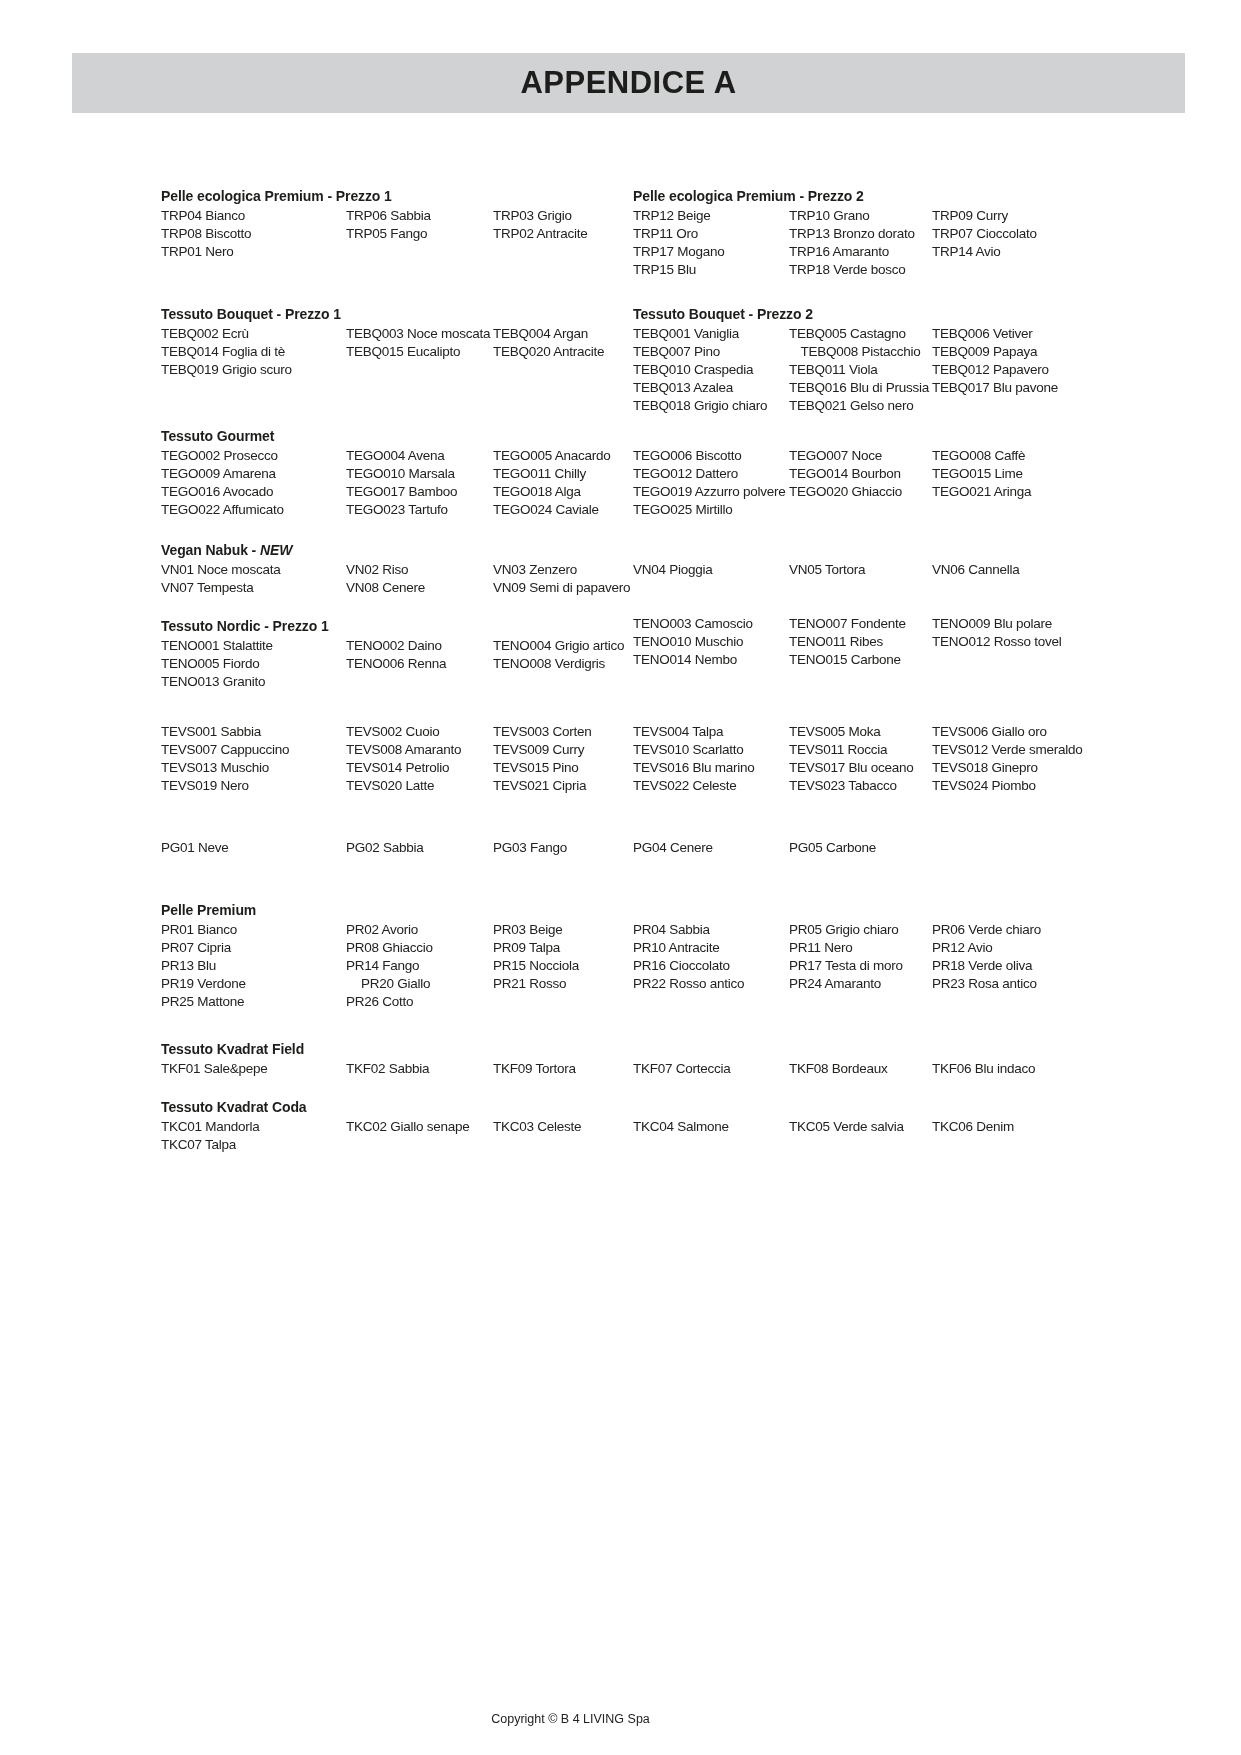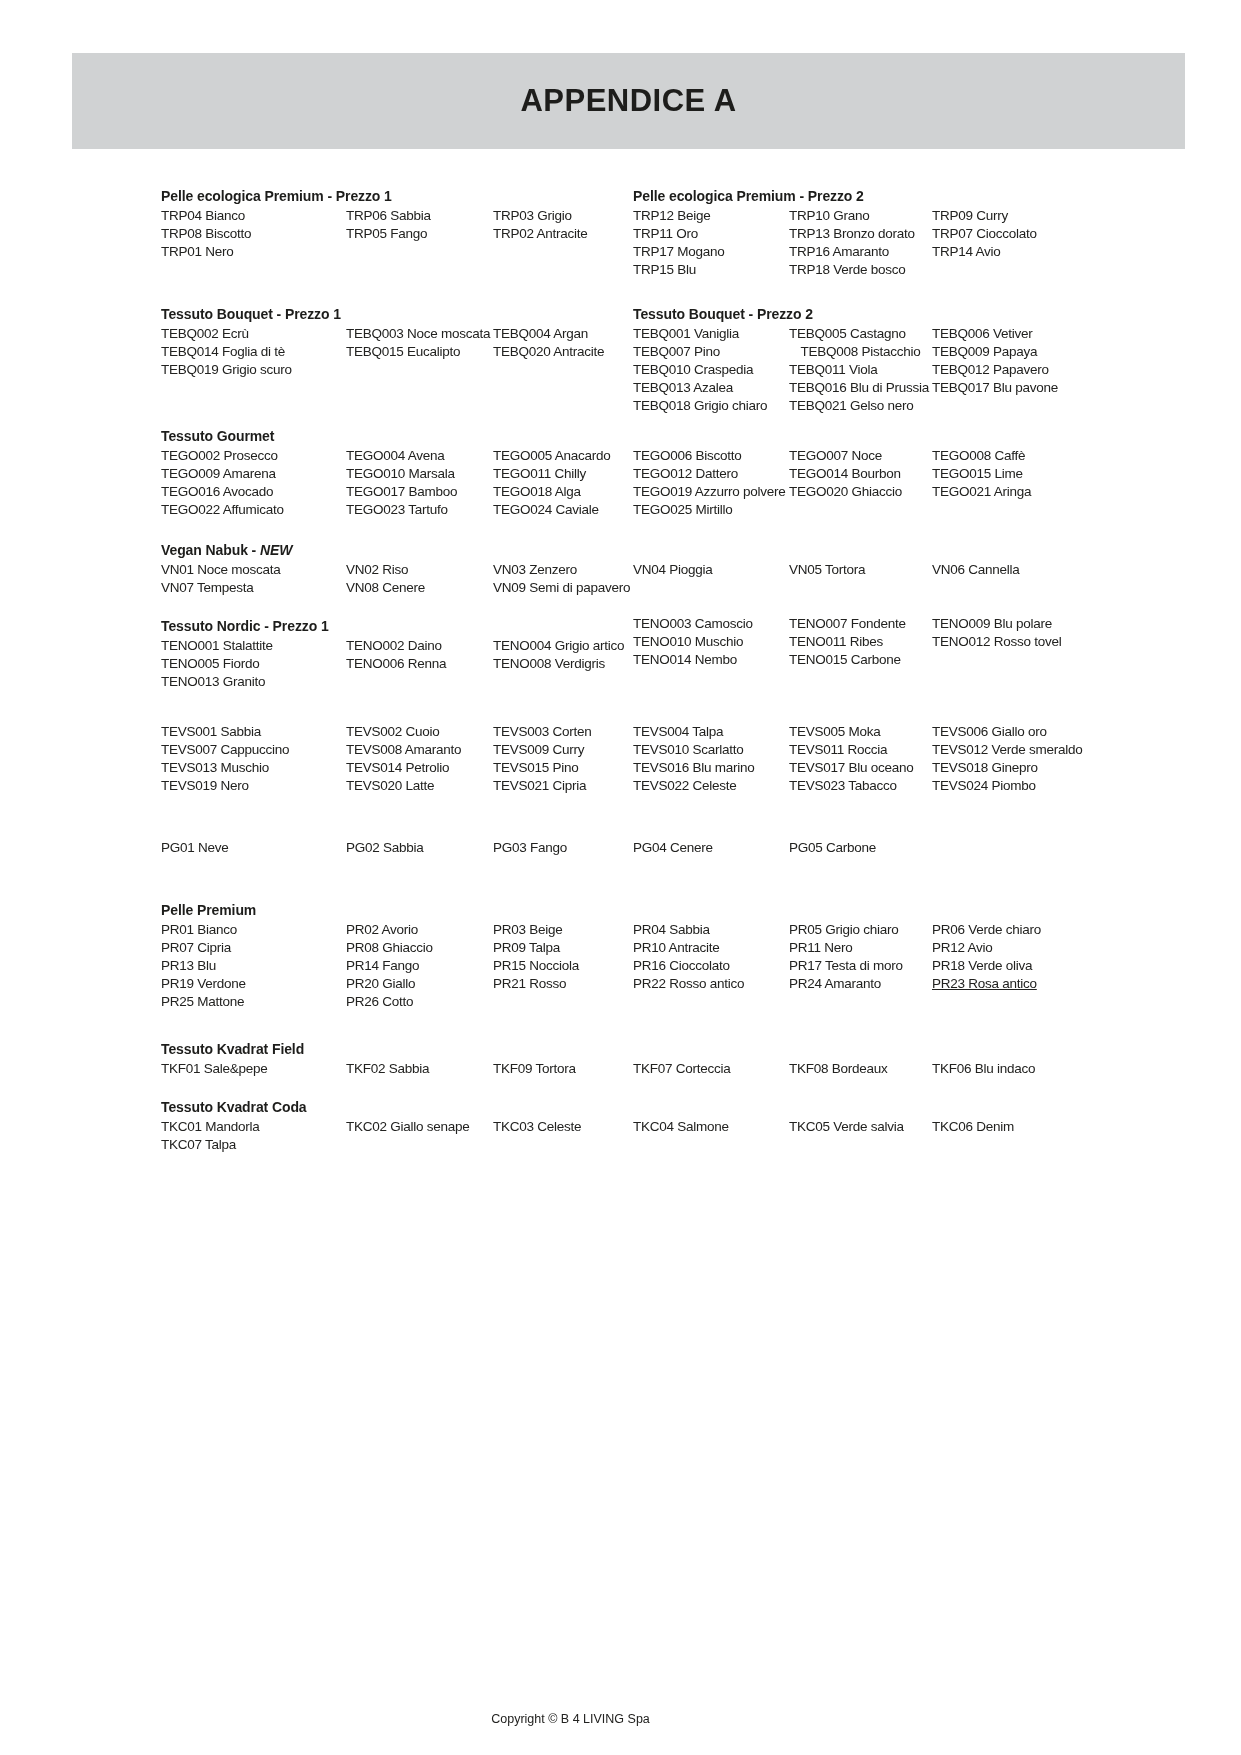--- a/index.html
+++ b/index.html
@@ -8,21 +8,21 @@
     width:1241px; height:1755px;
     margin:0 auto;
     background:#ffffff;
     font-family:"Liberation Sans", sans-serif;
     color:#1d1d1b;
     overflow:hidden;
   }
   .header-band {
     position:absolute;
     left:72px; top:53px;
-    width:1113px; height:96px;
+    width:1113px; height:60px;
     background:#d0d2d3;
     display:flex; align-items:center; justify-content:center;
   }
   .header-band h1 {
     margin:0;
     font-size:31px;
     font-weight:700;
     letter-spacing:0.5px;
     color:#1d1d1b;
   }
@@ -257,25 +257,25 @@
           <div class="cell" style="grid-area: 2 / 4;">PR10 Antracite</div>
           <div class="cell" style="grid-area: 2 / 5;">PR11 Nero</div>
           <div class="cell" style="grid-area: 2 / 6;">PR12 Avio</div>
           <div class="cell" style="grid-area: 3 / 1;">PR13 Blu</div>
           <div class="cell" style="grid-area: 3 / 2;">PR14 Fango</div>
           <div class="cell" style="grid-area: 3 / 3;">PR15 Nocciola</div>
           <div class="cell" style="grid-area: 3 / 4;">PR16 Cioccolato</div>
           <div class="cell" style="grid-area: 3 / 5;">PR17 Testa di moro</div>
           <div class="cell" style="grid-area: 3 / 6;">PR18 Verde oliva</div>
           <div class="cell" style="grid-area: 4 / 1;">PR19 Verdone</div>
-          <div class="cell" style="grid-area: 4 / 2;">PR20 Giallo</div>
+          <div class="cell" style="grid-area: 4 / 2; margin-left: 15px;">PR20 Giallo</div>
           <div class="cell" style="grid-area: 4 / 3;">PR21 Rosso</div>
           <div class="cell" style="grid-area: 4 / 4;">PR22 Rosso antico</div>
           <div class="cell" style="grid-area: 4 / 5;">PR24 Amaranto</div>
-          <div class="cell" style="grid-area: 4 / 6; text-decoration: underline;">PR23 Rosa antico</div>
+          <div class="cell" style="grid-area: 4 / 6;">PR23 Rosa antico</div>
           <div class="cell" style="grid-area: 5 / 1;">PR25 Mattone</div>
           <div class="cell" style="grid-area: 5 / 2;">PR26 Cotto</div>
         </div>
       </div>
 
     <div class="sec full" style="top:1038px">
         <div class="sec-title">Tessuto Kvadrat Field</div>
         <div class="grid">
           <div class="cell" style="grid-area: 1 / 1;">TKF01 Sale&amp;pepe</div>
           <div class="cell" style="grid-area: 1 / 2;">TKF02 Sabbia</div>

